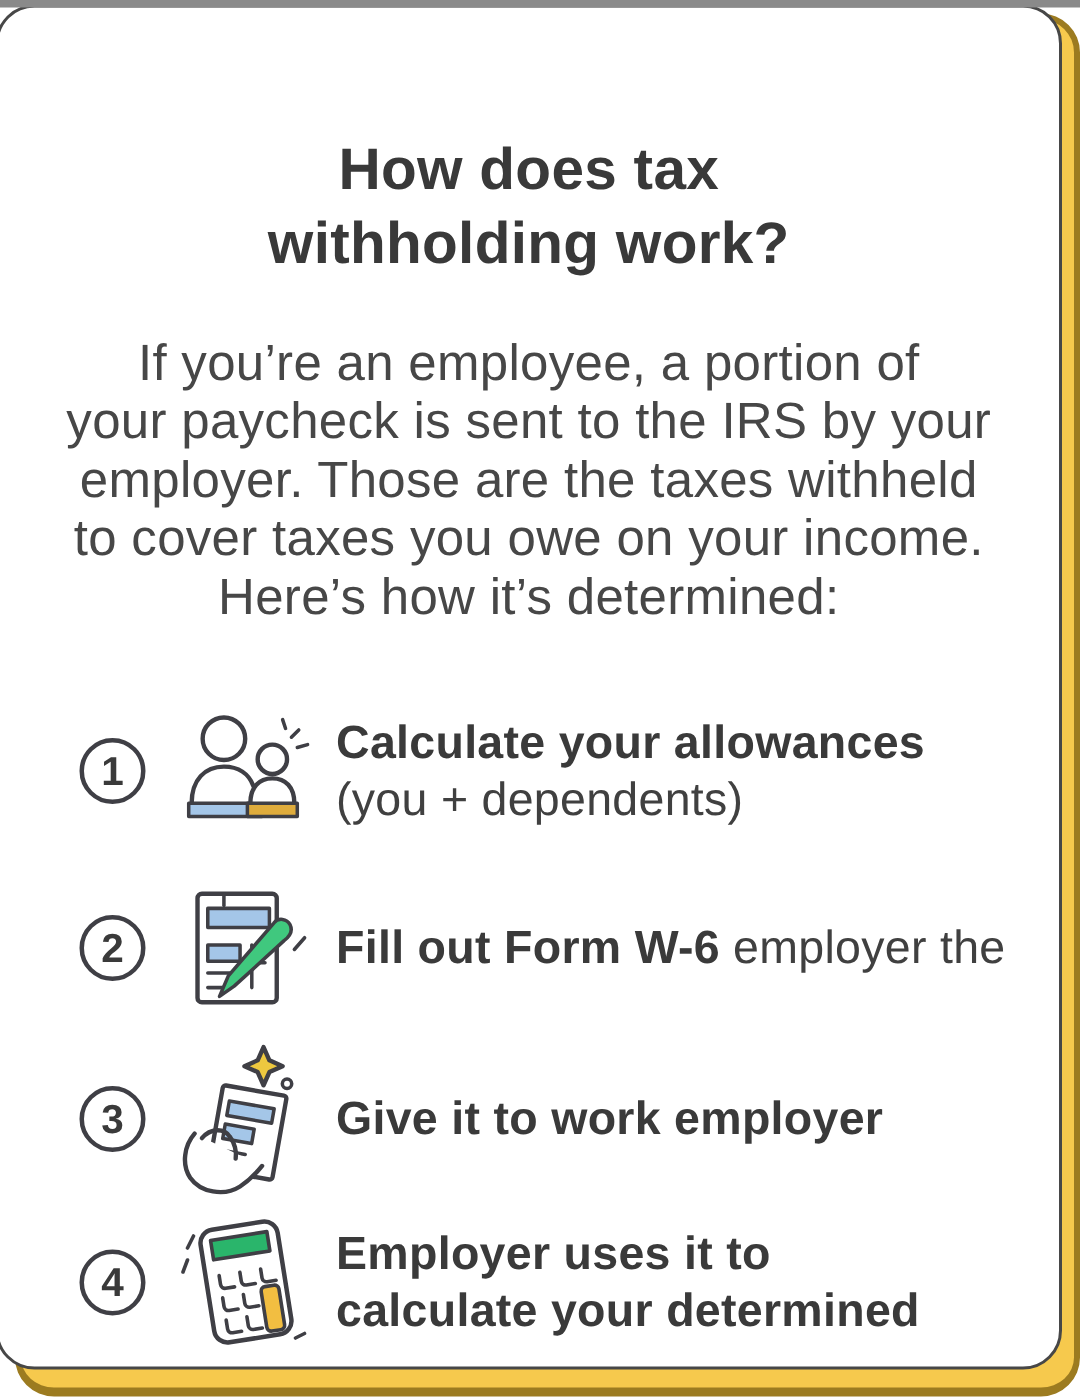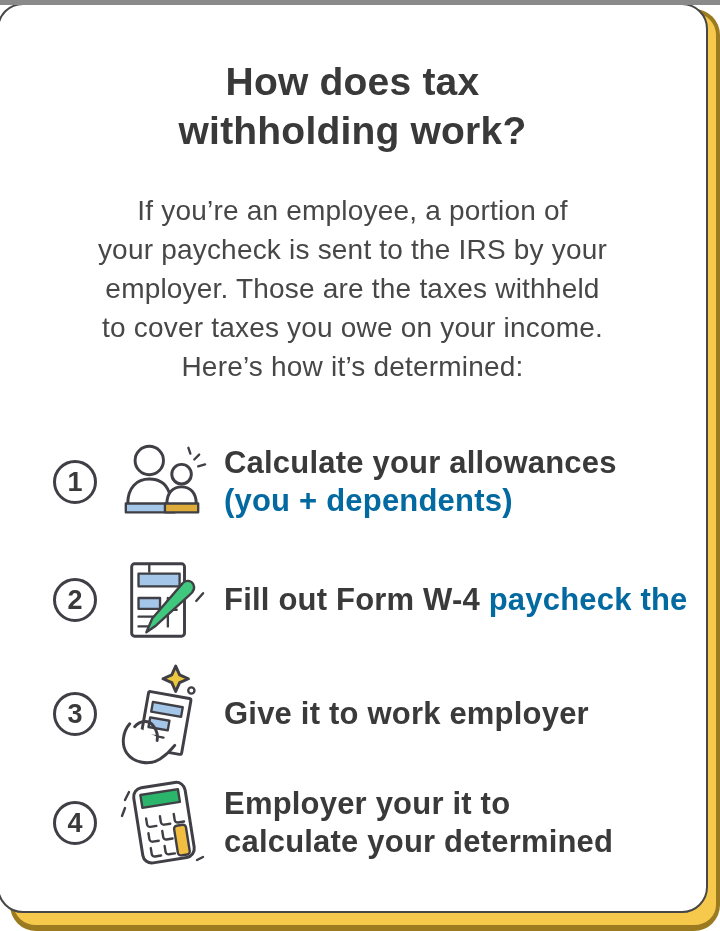--- a/index.html
+++ b/index.html
@@ -20,44 +20,44 @@
     border-width:4px 4px 6px 4px;
     border-radius:26px;z-index:1;
   }
   .white-card{
     position:absolute;left:-3px;top:3px;width:711px;height:910px;
     box-sizing:border-box;
     background:#ffffff;
     border:2px solid #474747;
     border-radius:26px;z-index:2;
   }
-  .content{padding-top:52px;}
+  .content{padding-top:84px;}
   .title{
     text-align:center;font-weight:bold;font-size:39px;line-height:49px;
     color:#393939;letter-spacing:.2px;white-space:pre-line;
   }
   .intro{
-    margin-top:36px;text-align:center;font-size:28px;line-height:39px;
+    margin-top:36px;text-align:center;font-size:34px;line-height:39px;
     color:#474747;letter-spacing:.2px;white-space:pre-line;
   }
   .steps{margin-top:54px;padding-left:54px;}
   .step{display:flex;align-items:center;}
   .step.s1{height:84px;margin-bottom:32px;}
   .step.s2{height:88px;margin-bottom:17px;}
   .step.s3{height:106px;margin-bottom:12px;}
   .step.s4{height:88px;}
   .num{
     flex:0 0 auto;width:38px;height:38px;border:3px solid #3f3f45;border-radius:50%;
     display:flex;align-items:center;justify-content:center;
     font-size:27px;font-weight:bold;color:#3a3a3a;
   }
   .ic{flex:0 0 auto;width:90px;margin-left:20px;display:flex;align-items:center;justify-content:center;}
   .txt{margin-left:17px;font-size:31px;line-height:38px;letter-spacing:.2px;}
   .txt .b{font-weight:bold;color:#3a3a3a;}
-  .txt .r{font-weight:bold;color:#0369a1;}
+  .txt .r{font-weight:normal;color:#404040;}
   
   .st{stroke:var(--ink);stroke-width:3;fill:none;stroke-linecap:round;stroke-linejoin:round;}
   .st2{stroke:var(--ink);stroke-width:2.4;fill:none;stroke-linecap:round;stroke-linejoin:round;}
   .f-white{fill:#ffffff;}
   .f-blue{fill:var(--blue);}
   .f-gold{fill:var(--gold);}
   .f-green{fill:var(--pen-green);}
   .f-display{fill:var(--calc-green);}
   .f-btn{fill:var(--btn-yellow);}
   .f-star{fill:var(--star-yellow);}
@@ -108,21 +108,21 @@
             <rect class="st f-white" x="15" y="7" width="54" height="74" rx="3"></rect>
             <path class="st2" d="M33 7 v8"></path>
             <rect class="st2 f-blue" x="22" y="17" width="42" height="13"></rect>
             <rect class="st2 f-blue" x="22" y="42" width="22" height="11"></rect>
             <path class="st2" d="M22 61 h22 M22 71 h16 M52 42 v29 M52 54 h9"></path>
             <path class="st2 f-green" d="M30 77 L36 63 L67 27 C70 23 76 24 78 28 C80 32 78 36 74 39 L40 70 Z"></path>
             <path class="st2" d="M81 45 l7 -8"></path>
           </svg>
         </div>
         <div class="txt">
-          <div class="line"><span class="b">Fill out Form W-4</span><span class="r"> paycheck the</span></div>
+          <div class="line"><span class="b">Fill out Form W-6</span><span class="r"> employer the</span></div>
         </div>
       </div>
 
       <div class="step s3">
         <div class="num">3</div>
         <div class="ic">
           <svg width="90" height="104" viewBox="0 0 92 104">
             <g transform="rotate(10 48 62)">
               <rect class="st f-white" x="27" y="32" width="44" height="58" rx="2"></rect>
               <rect class="st2 f-blue" x="33" y="42" width="31" height="10"></rect>
@@ -154,20 +154,20 @@
               <path class="st2" d="M30 53 v6 a3 3 0 0 0 3 3 h6"></path>
               <path class="st2" d="M44 53 v6 a3 3 0 0 0 3 3 h6"></path>
               <path class="st2" d="M30 68 v6 a3 3 0 0 0 3 3 h6"></path>
               <path class="st2" d="M44 68 v6 a3 3 0 0 0 3 3 h6"></path>
               <rect class="st2 f-btn" x="56" y="50" width="12" height="30" rx="3"></rect>
             </g>
             <path class="st2" d="M12 14 L8 22 M8 30 L5 38 M80 82 l6 -3"></path>
           </svg>
         </div>
         <div class="txt">
-          <div class="line"><span class="b">Employer your it to</span><span class="r"></span></div>
+          <div class="line"><span class="b">Employer uses it to</span><span class="r"></span></div>
           <div class="line b">calculate your determined</div>
         </div>
       </div>
 
     </div>
   </div>
 </div>
 
 </body></html>

